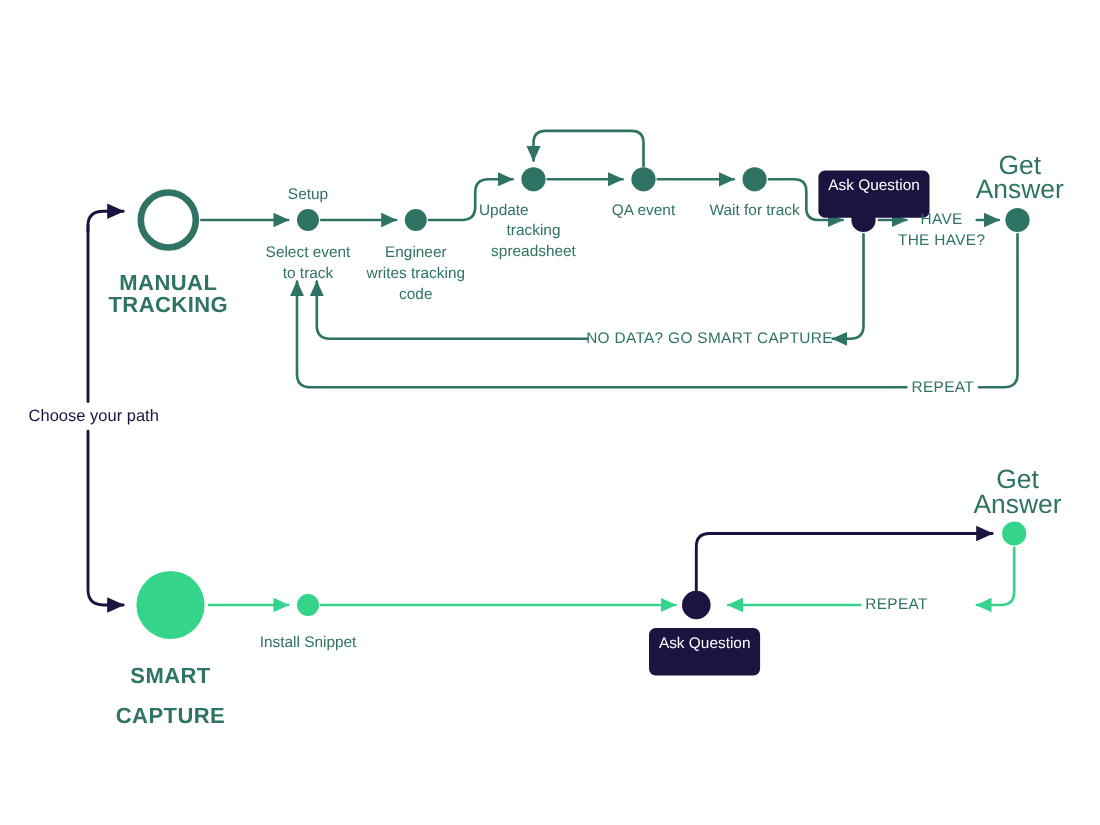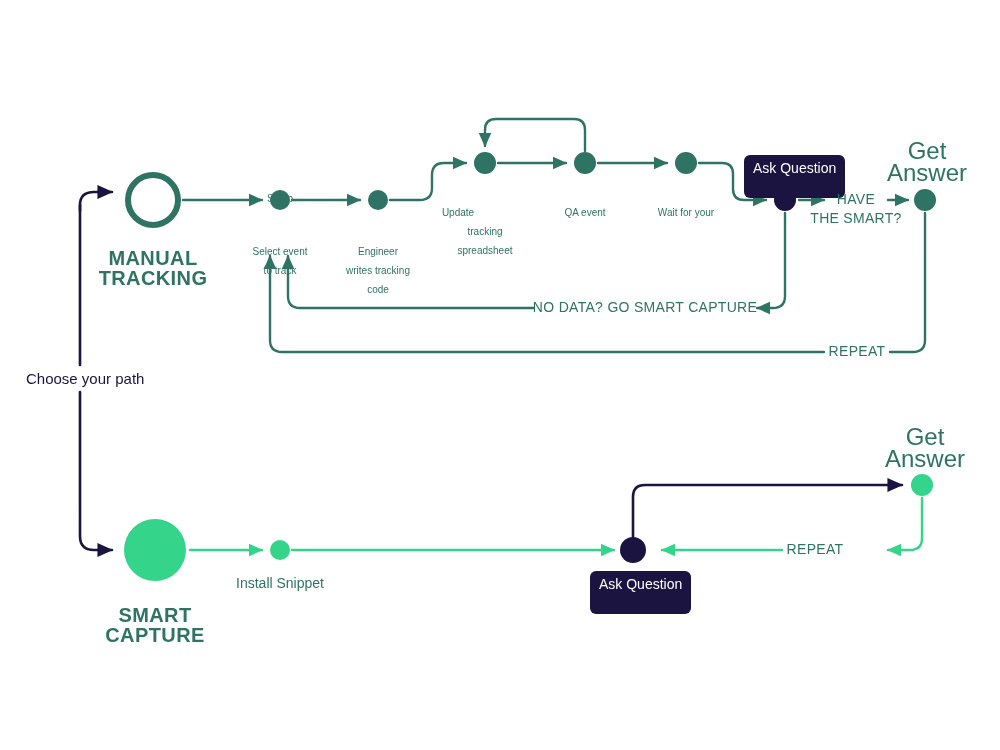--- a/index.html
+++ b/index.html
@@ -23,25 +23,24 @@
     width: 1000px;
     height: 750px;
   }
   .lbl {
     position: absolute;
     font-family: "Liberation Sans", sans-serif;
     white-space: pre;
     line-height: 1.18;
   }
   .lbl-node {
-    font-size: 10px;
-    color: #2E7363;
-    text-align: center;
-    transform: translateX(-50%);
-    margin-top: 25px;
+    font-size: 14px;
+    color: #2E7363;
+    text-align: center;
+    transform: translateX(-50%);
   }
   .lbl-node-green {
     font-size: 14px;
     color: #2E7363;
     text-align: center;
     transform: translateX(-50%);
   }
   .lbl-stage {
     font-size: 20px;
     font-weight: bold;
@@ -176,36 +175,36 @@
   <div class="lbl lbl-node" style="left:378px; top:221px;">Engineer</div>
   <div class="lbl lbl-node" style="left:378px; top:240px;">writes tracking</div>
   <div class="lbl lbl-node" style="left:378px; top:259px;">code</div>
 
   <div class="lbl lbl-node" style="left:458px; top:182px;">Update</div>
   <div class="lbl lbl-node" style="left:485px; top:201px;">tracking</div>
   <div class="lbl lbl-node" style="left:485px; top:220px;">spreadsheet</div>
 
   <div class="lbl lbl-node" style="left:585px; top:182px;">QA event</div>
 
-  <div class="lbl lbl-node" style="left:686px; top:182px;">Wait for your</div>
+  <div class="lbl lbl-node" style="left:686px; top:182px;">Wait for track</div>
 
   <div class="badge" style="left:744px; top:155px;">Ask Question</div>
 
   <div class="lbl lbl-edge-center" style="left:856px; top:191px;">HAVE</div>
-  <div class="lbl lbl-edge-center" style="left:856px; top:210px;">THE SMART?</div>
+  <div class="lbl lbl-edge-center" style="left:856px; top:210px;">THE HAVE?</div>
 
   <div class="lbl lbl-get" style="left:927px; top:137px;">Get</div>
   <div class="lbl lbl-get" style="left:927px; top:159px;">Answer</div>
 
   <div class="lbl lbl-edge-center" style="left:645px; top:299px;">NO DATA? GO SMART CAPTURE</div>
 
   <div class="lbl lbl-edge-center" style="left:857px; top:343px;">REPEAT</div>
 
   <div class="lbl lbl-stage" style="left:155px; top:604px;">SMART</div>
-  <div class="lbl lbl-stage" style="left:155px; top:624px;text-align:right;">CAPTURE</div>
+  <div class="lbl lbl-stage" style="left:155px; top:640px;text-align:right;">CAPTURE</div>
 
   <div class="lbl lbl-node-green" style="left:280px; top:575px;">Install Snippet</div>
 
   <div class="badge" style="left:590px; top:571px;">Ask Question</div>
 
   <div class="lbl lbl-edge-center" style="left:815px; top:541px;">REPEAT</div>
 
   <div class="lbl lbl-get" style="left:925px; top:423px;">Get</div>
   <div class="lbl lbl-get" style="left:925px; top:445px;">Answer</div>
 

